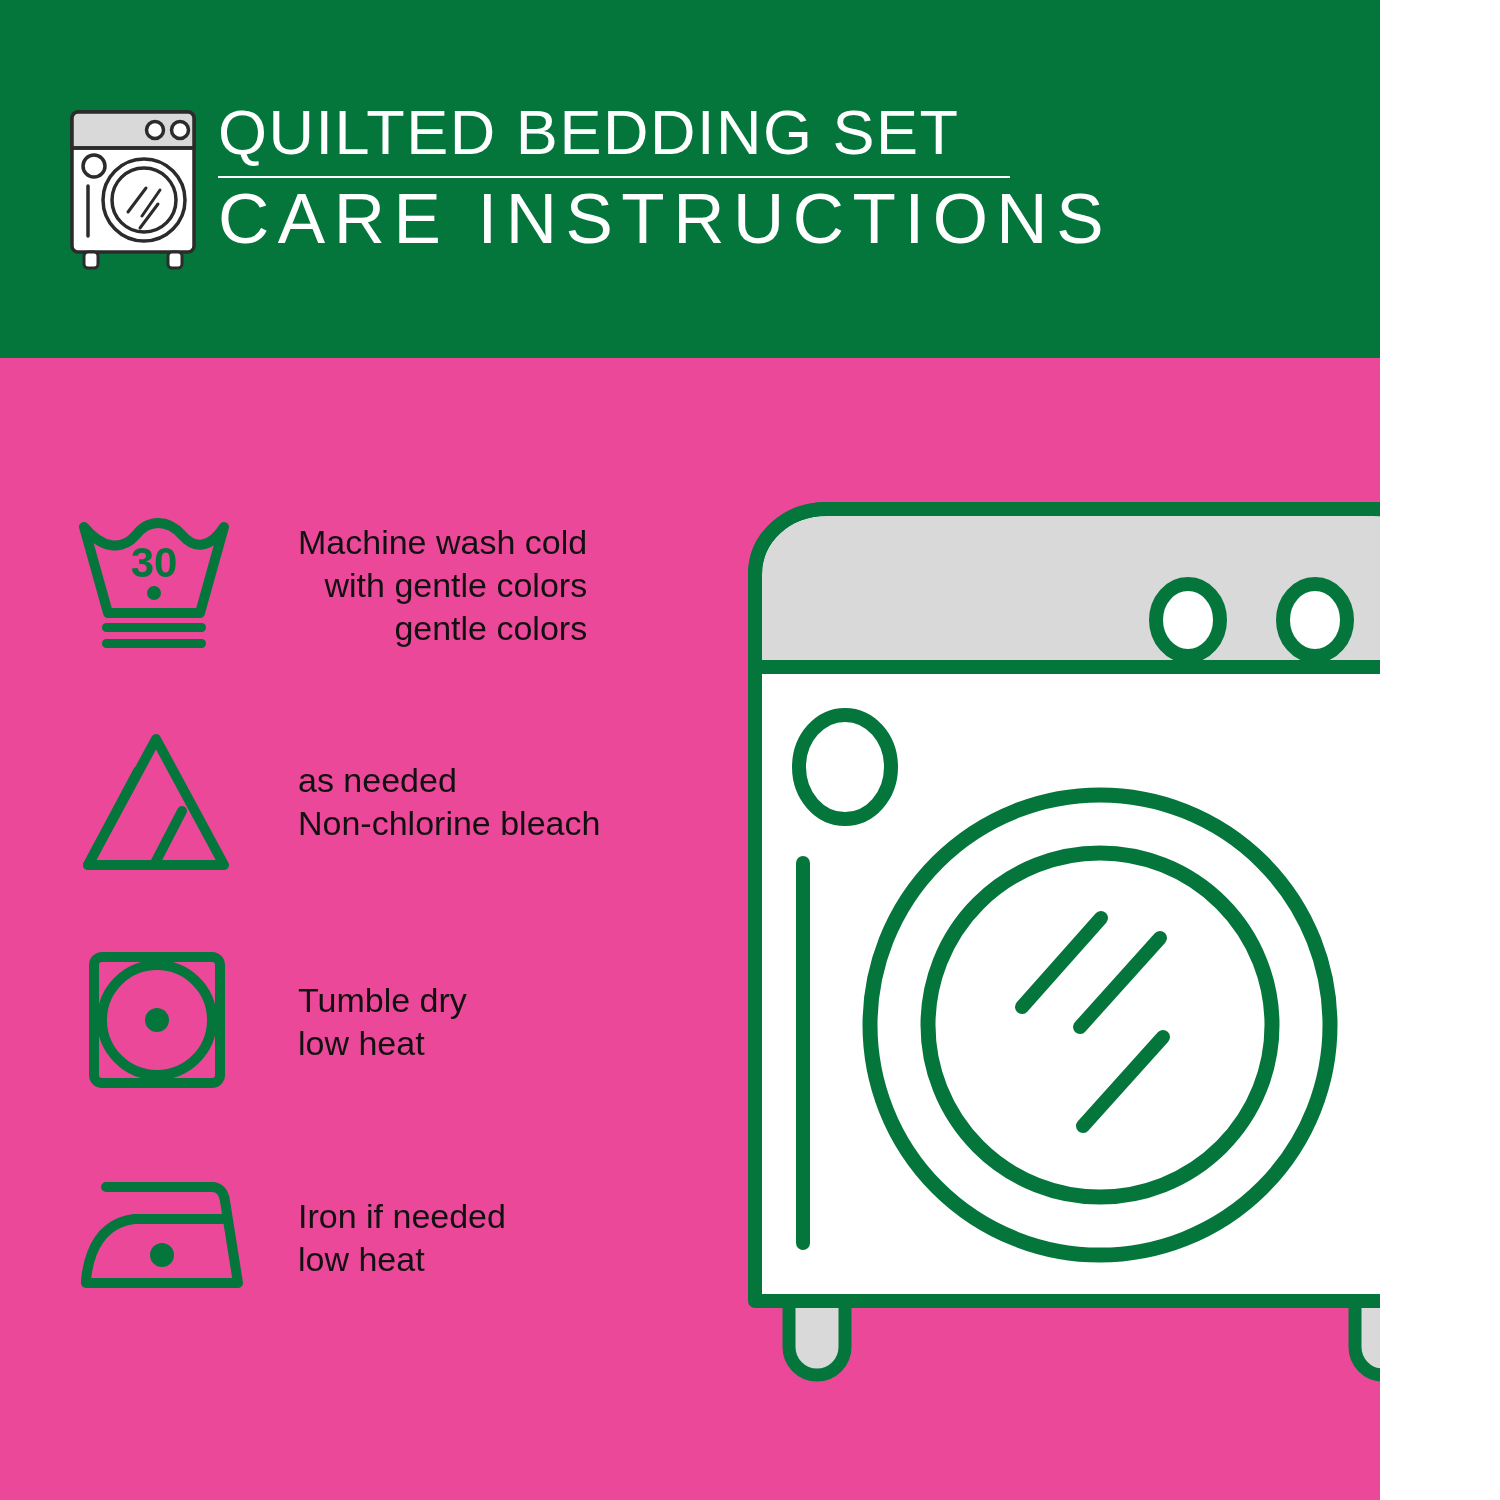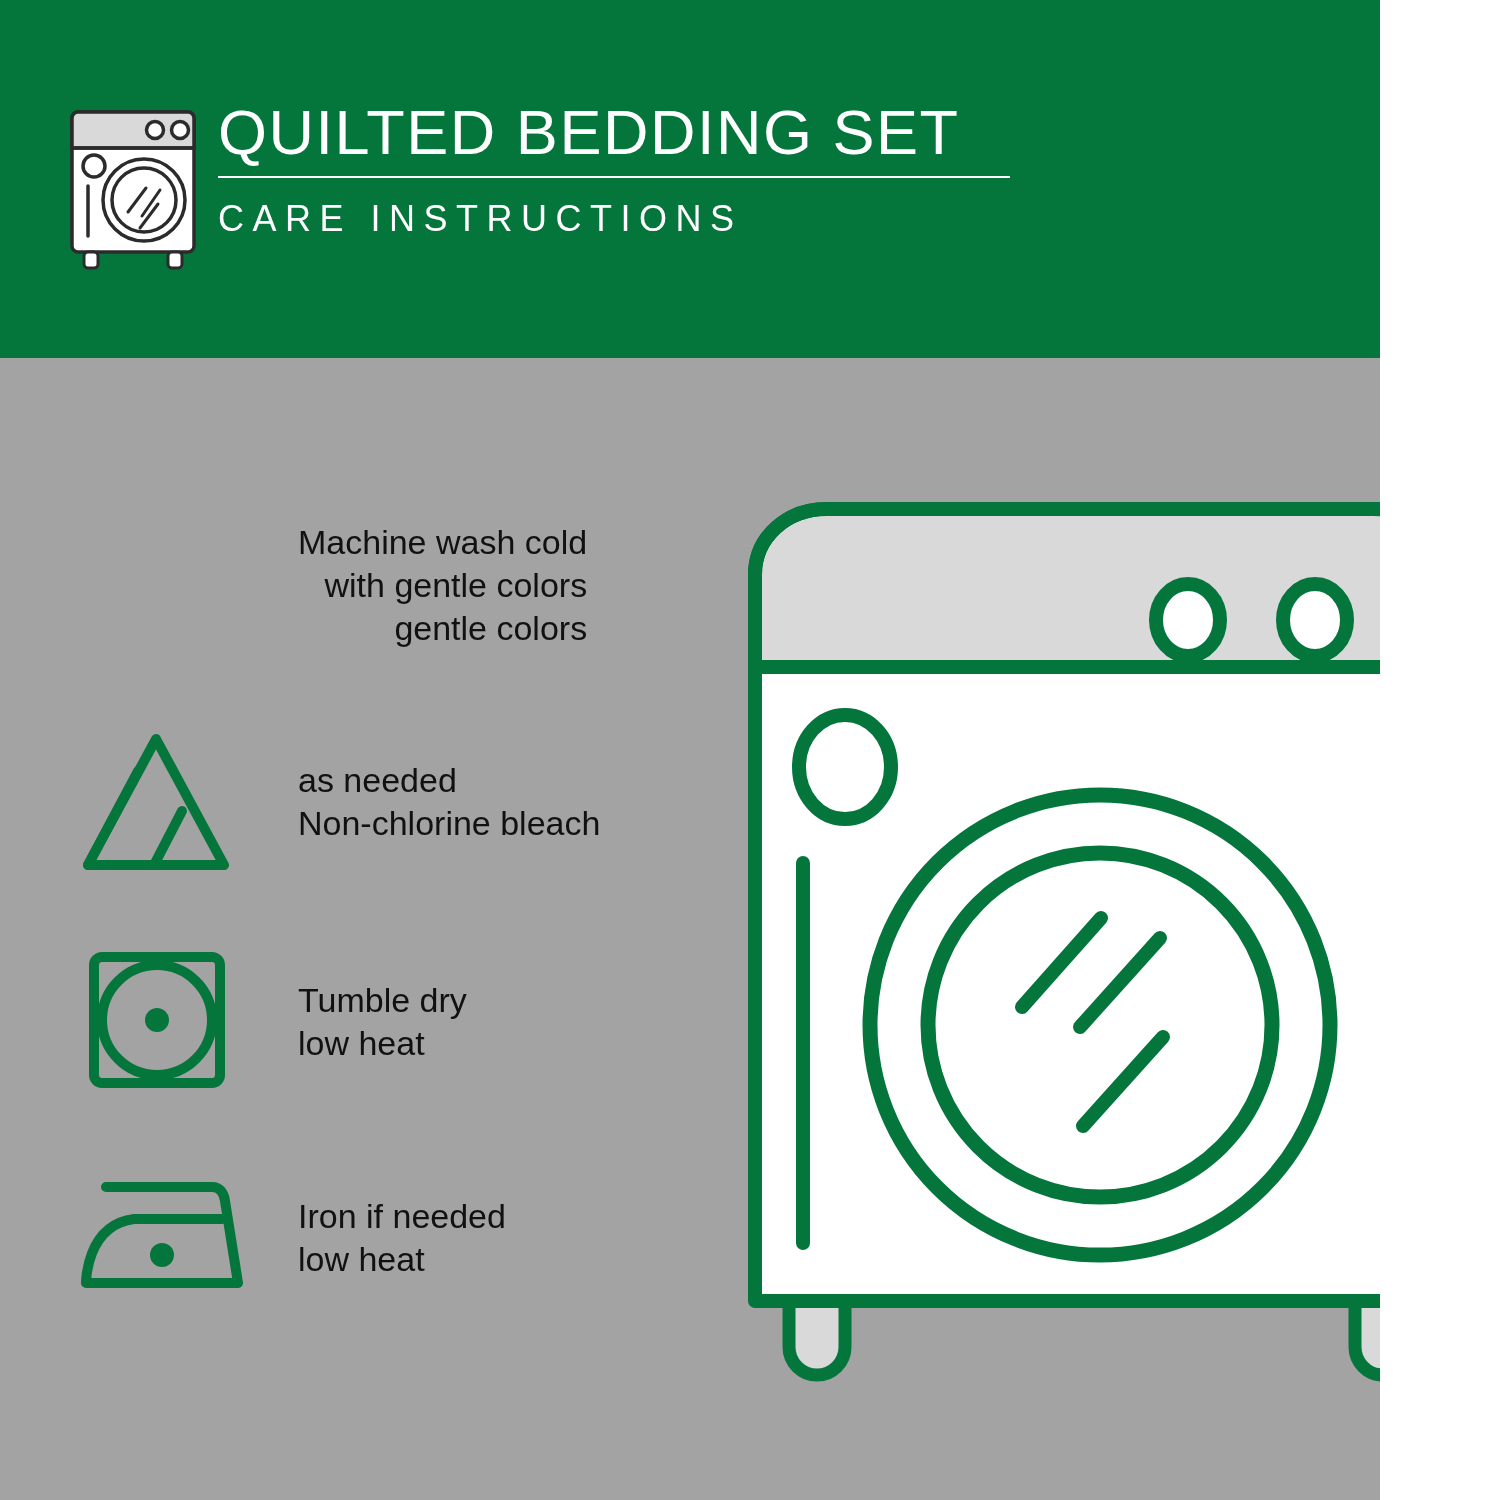--- a/index.html
+++ b/index.html
@@ -4,21 +4,21 @@
 <style>
   html, body {
     margin: 0;
     padding: 0;
     background: #ffffff;
   }
   #page {
     position: relative;
     width: 1380px;
     height: 1500px;
-    background: #a3a3a3;
+    background: #ec4899;
     overflow: hidden;
     font-family: "Liberation Sans", sans-serif;
   }
 
   
   #header-band {
     position: absolute;
     left: 0;
     top: 0;
     width: 1500px;
@@ -47,21 +47,21 @@
     white-space: nowrap;
   }
   #title-divider {
     width: 792px;
     height: 2px;
     background: #ffffff;
     margin: 8px 0 8px 0;
   }
   #title-sub {
     color: #ffffff;
-    font-size: 36px;
+    font-size: 71px;
     line-height: 66px;
     font-weight: 400;
     letter-spacing: 8.5px;
     white-space: nowrap;
   }
 
   
   #care-list {
     position: absolute;
     left: 60px;
@@ -135,20 +135,31 @@
     <div id="header-text">
       <div id="title-main">QUILTED BEDDING SET</div>
       <div id="title-divider"></div>
       <div id="title-sub">CARE INSTRUCTIONS</div>
     </div>
   </div>
 
   <div id="care-list">
 
     <div class="care-row">
+      <div class="care-symbol">
+        <svg width="170" height="150" viewBox="0 0 170 150" xmlns="http://www.w3.org/2000/svg">
+          <g fill="none" stroke="#04763C" stroke-width="10" stroke-linecap="round" stroke-linejoin="round">
+            <path d="M12 22 L36 108 L128 108 L152 22 C138 44 122 44 110 30 C96 14 76 14 64 30 C50 46 30 44 12 22 Z"></path>
+          </g>
+          <text x="82" y="72" text-anchor="middle" font-family="Liberation Sans, sans-serif" font-size="42" font-weight="700" fill="#04763C">30</text>
+          <circle cx="82" cy="88" r="7" fill="#04763C"></circle>
+          <rect x="30" y="118" width="104" height="9" rx="4.5" fill="#04763C"></rect>
+          <rect x="30" y="134" width="104" height="9" rx="4.5" fill="#04763C"></rect>
+        </svg>
+      </div>
       <div class="care-text" style="top:16px;text-align:right;">
         <span class="line">Machine wash cold</span>
         <span class="line">with gentle colors</span>
         <span class="line">gentle colors</span>
       </div>
     </div>
 
     <div class="care-row">
       <div class="care-symbol">
         <svg width="170" height="150" viewBox="0 0 170 150" xmlns="http://www.w3.org/2000/svg">

